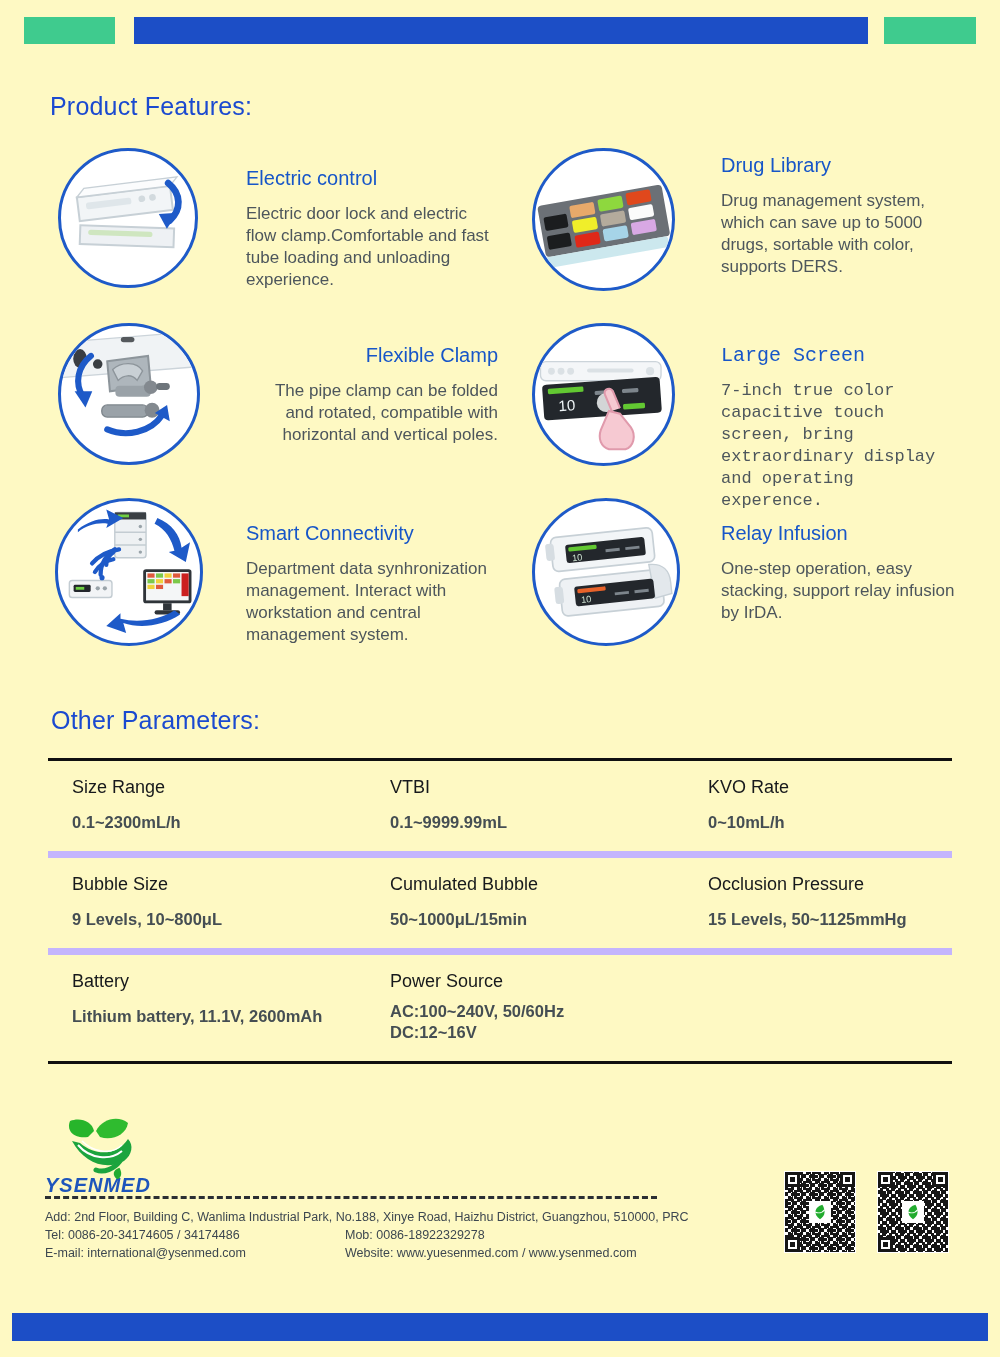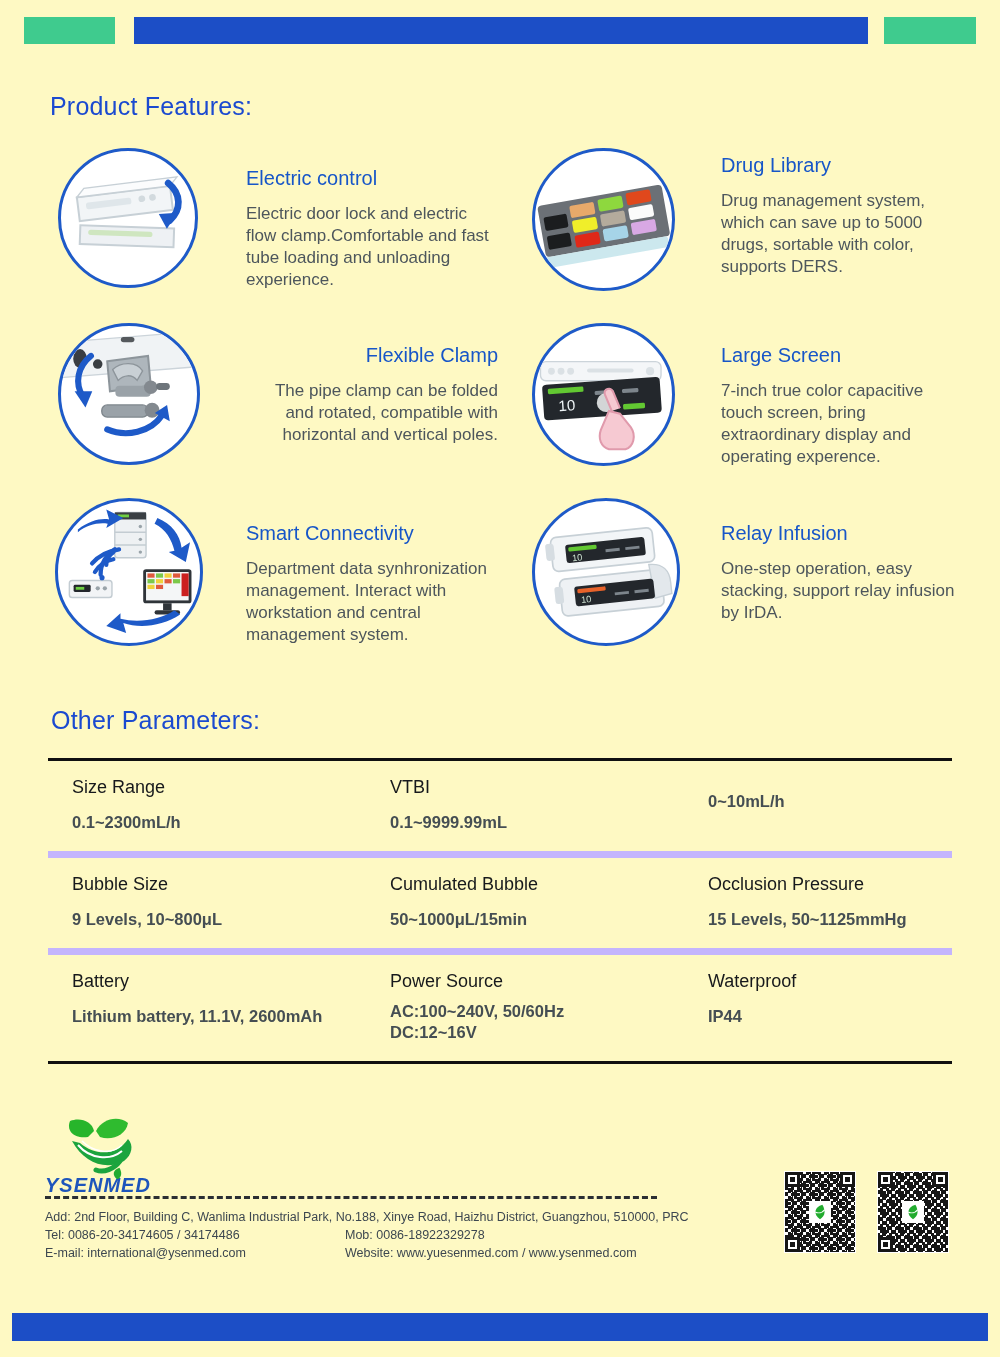--- a/index.html
+++ b/index.html
@@ -29,21 +29,21 @@
 
   .c1 { left:58px;  top:148px; width:140px; height:140px; }
   .c2 { left:532px; top:148px; width:143px; height:143px; }
   .c3 { left:58px;  top:323px; width:142px; height:142px; }
   .c4 { left:532px; top:323px; width:143px; height:143px; }
   .c5 { left:55px;  top:498px; width:148px; height:148px; }
   .c6 { left:532px; top:498px; width:148px; height:148px; }
   .t1 { left:232px; top:167px; width:250px; }
   .t2 { left:707px; top:154px; width:245px; }
   .t3 { left:232px; top:344px; width:252px;text-align:right; }
-  .t4 { left:707px; top:344px; width:240px; }
+  .t4 { left:707px; top:344px; width:240px;font-family:Liberation Mono, monospace; }
   .t5 { left:232px; top:522px; width:252px; }
   .t6 { left:707px; top:522px; width:240px; }
 
   
   .params-table { position:absolute; left:48px; top:758px; width:904px;
                   border-top:3px solid #101010; border-bottom:3px solid #101010; }
   .params-row { display:grid; grid-template-columns:318px 318px 268px; padding:16px 0 18px 24px; }
   .params-row + .params-row { border-top:7px solid #c4b5fd; }
   .param-label { font-size:18px; color:#17191c; }
   .param-value { font-size:16.5px; color:#454e53; margin-top:14px; line-height:21px;font-weight:bold; }
@@ -279,20 +279,21 @@
     <div class="params-row">
       <div>
         <div class="param-label">Size Range</div>
         <div class="param-value">0.1~2300mL/h</div>
       </div>
       <div>
         <div class="param-label">VTBI</div>
         <div class="param-value">0.1~9999.99mL</div>
       </div>
       <div>
+        <div class="param-label">KVO Rate</div>
         <div class="param-value">0~10mL/h</div>
       </div>
     </div>
     <div class="params-row">
       <div>
         <div class="param-label">Bubble Size</div>
         <div class="param-value">9 Levels, 10~800μL</div>
       </div>
       <div>
         <div class="param-label">Cumulated Bubble</div>
@@ -307,24 +308,20 @@
       <div>
         <div class="param-label">Battery</div>
         <div class="param-value">Lithium battery, 11.1V, 2600mAh</div>
       </div>
       <div>
         <div class="param-label">Power Source</div>
         <div class="param-value tight">
           <span>AC:100~240V, 50/60Hz</span><br>
           <span>DC:12~16V</span>
         </div>
-      </div>
-      <div>
-        <div class="param-label">Waterproof</div>
-        <div class="param-value">IP44</div>
       </div>
     </div>
   </div>
 
   <div class="logo-mark">
     <svg viewBox="0 0 110 60">
       <path d="M30 22 C16 24 8 16 12 6 C22 2 34 6 36 16 Z" fill="#27b52b"></path>
       <path d="M38 16 C44 4 60 0 70 8 C68 20 54 26 42 22 Z" fill="#2fbb2f"></path>
       <path d="M14 26 C26 48 48 56 66 46 C74 40 76 30 70 24 C60 40 38 42 22 28 Z" fill="#1ca43e"></path>
       <path d="M20 30 C32 44 52 46 64 36" fill="none" stroke="#ffffff" stroke-width="2"></path>

